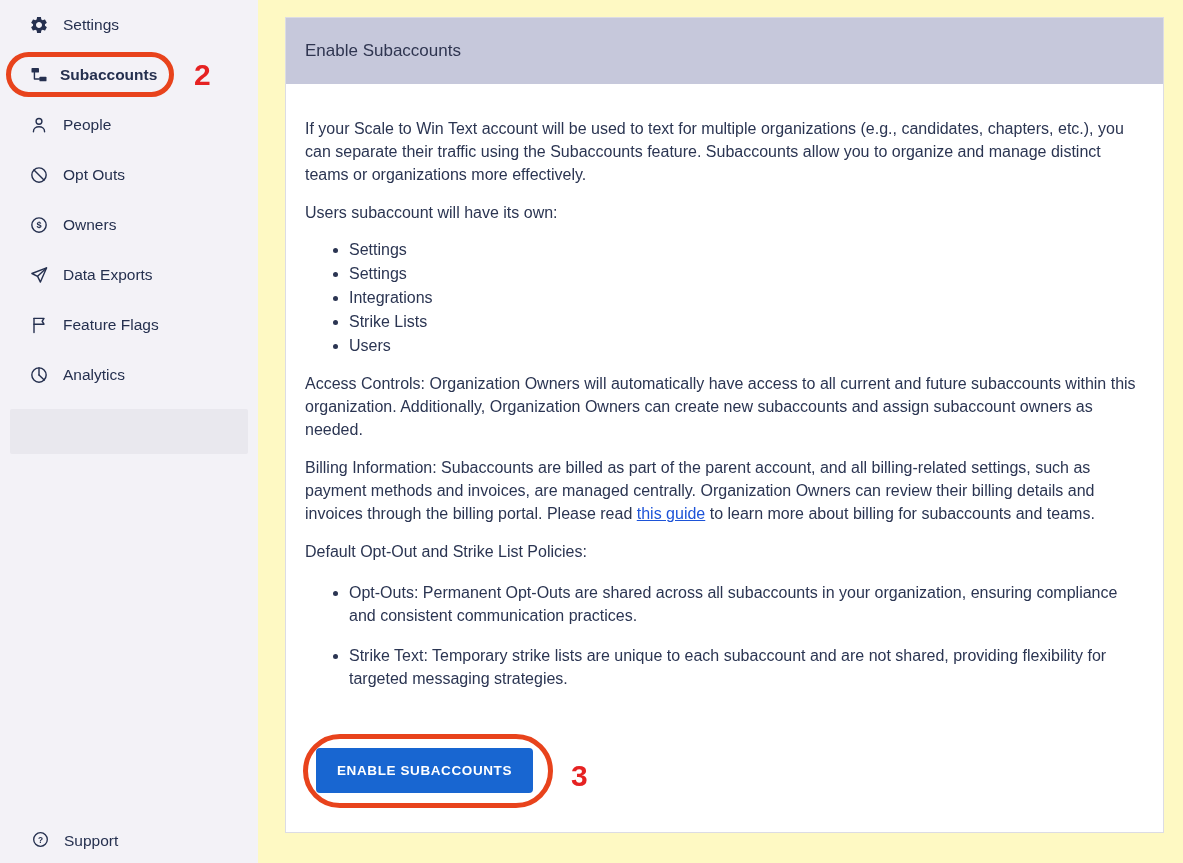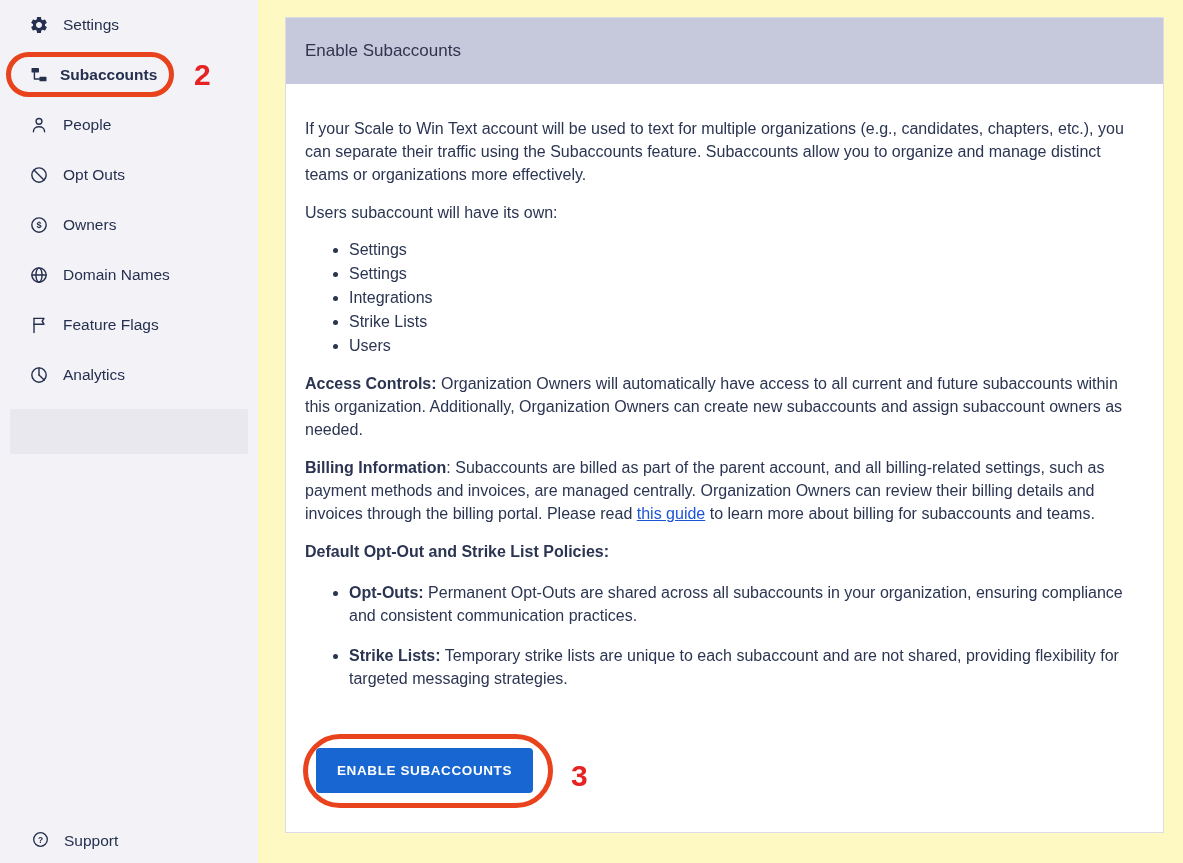--- a/index.html
+++ b/index.html
@@ -113,21 +113,21 @@
     padding:19px 22px 20px 19px;
     font-size:16px;
     line-height:1.44;
     color:var(--text-navy);
   }
   .card-body p{margin:15px 0 0 0;}
   .card-body p:first-child{margin-top:14px;}
   .card-body ul{margin:14px 0 15px 0;padding-left:44px;}
   .card-body ul li{margin:1px 0;}
   .card-body ul.policy li{margin:17px 0 1px 0;}
-  .bold{font-weight:700;text-align:center;}
+  .bold{font-weight:400;text-align:center;}
   a.lnk{color:var(--link-blue);text-decoration:underline;cursor:pointer;}
   .btn-row{
     position:relative;
     margin-top:44px;
     margin-left:-2px;
     height:74px;
   }
   .enable-btn{
     position:absolute;
     left:13px;
@@ -214,31 +214,30 @@
     <div class="nav-item">
       <span class="icn">
         <svg viewBox="0 0 24 24">
             <circle cx="12" cy="12" r="8.6"></circle>
             <text x="12" y="16" text-anchor="middle" font-size="11" font-weight="bold" fill="#25304f" stroke="none" font-family="Liberation Sans, sans-serif">$</text>
           </svg>
       </span>
       <span>Owners</span>
     </div>
 
-
-    <div class="nav-item">
-      <span class="icn">
-        <svg viewBox="0 0 24 24">
-            <circle cx="12" cy="12" r="8.6"></circle>
-            <ellipse cx="12" cy="12" rx="3.7" ry="8.6"></ellipse>
-            <line x1="3.4" y1="12" x2="20.6" y2="12"></line>
-          </svg>
-      </span>
-      <span>Domain Names</span>
-    </div>
+    <div class="nav-item">
+      <span class="icn">
+        <svg viewBox="0 0 24 24">
+            <path d="M21,3.5 L3.5,10.2 L10.3,13.6 L13.7,20.5 L21,3.5 Z"></path>
+            <line x1="10.3" y1="13.6" x2="21" y2="3.5"></line>
+          </svg>
+      </span>
+      <span>Data Exports</span>
+    </div>
+
 
     <div class="nav-item">
       <span class="icn">
         <svg viewBox="0 0 24 24">
             <path d="M6,21 V4"></path>
             <path d="M6,4 H18 L15.8,7.5 L18,11 H6"></path>
           </svg>
       </span>
       <span>Feature Flags</span>
     </div>
@@ -289,21 +288,21 @@
       </ul>
 
       <p><span class="bold">Access Controls:</span><span> Organization Owners will automatically have access to all current and future subaccounts within this organization. Additionally, Organization Owners can create new subaccounts and assign subaccount owners as needed.</span></p>
 
       <p><span class="bold">Billing Information</span><span>: Subaccounts are billed as part of the parent account, and all billing-related settings, such as payment methods and invoices, are managed centrally. Organization Owners can review their billing details and invoices through the billing portal. Please read </span><a class="lnk">this guide</a><span> to learn more about billing for subaccounts and teams.</span></p>
 
       <p><span class="bold">Default Opt-Out and Strike List Policies:</span></p>
 
       <ul class="policy">
         <li><span class="bold">Opt-Outs:</span><span> Permanent Opt-Outs are shared across all subaccounts in your organization, ensuring compliance and consistent communication practices.</span></li>
-        <li><span class="bold">Strike Lists:</span><span> Temporary strike lists are unique to each subaccount and are not shared, providing flexibility for targeted messaging strategies.</span></li>
+        <li><span class="bold">Strike Text:</span><span> Temporary strike lists are unique to each subaccount and are not shared, providing flexibility for targeted messaging strategies.</span></li>
       </ul>
 
 
       <div class="btn-row">
         <span class="oval-3"></span>
         <button class="enable-btn">ENABLE SUBACCOUNTS</button>
         <span class="num-3">3</span>
       </div>
 
     </div>

